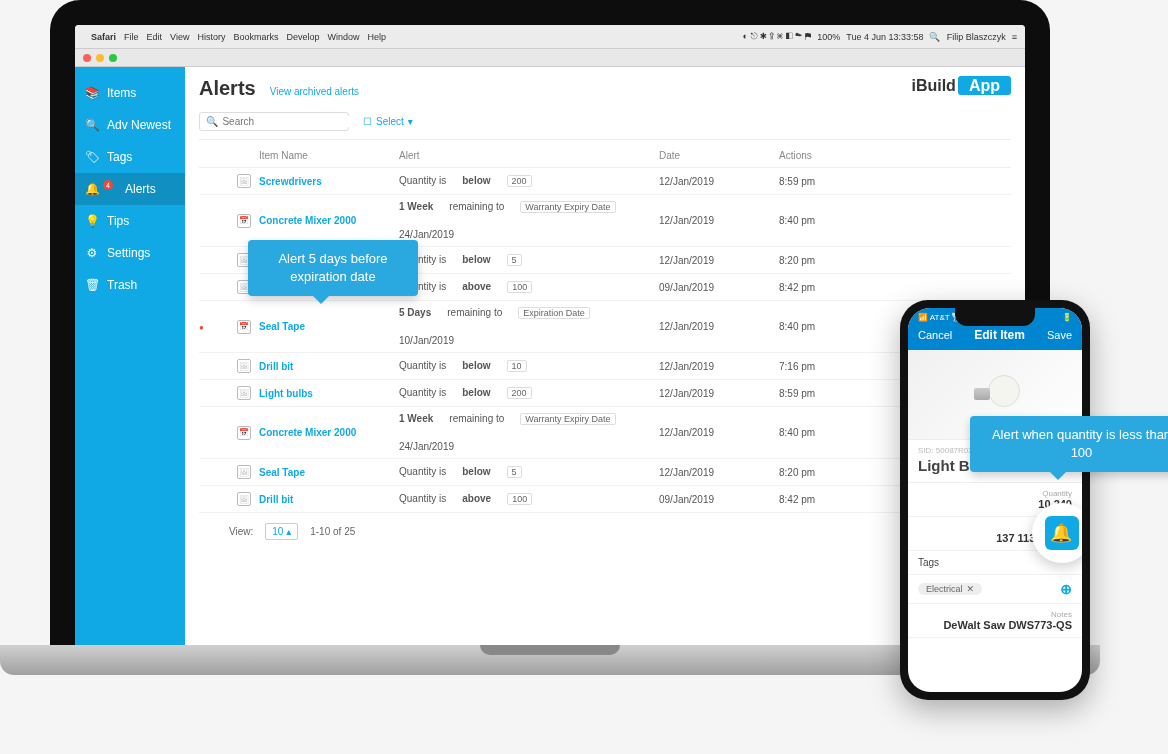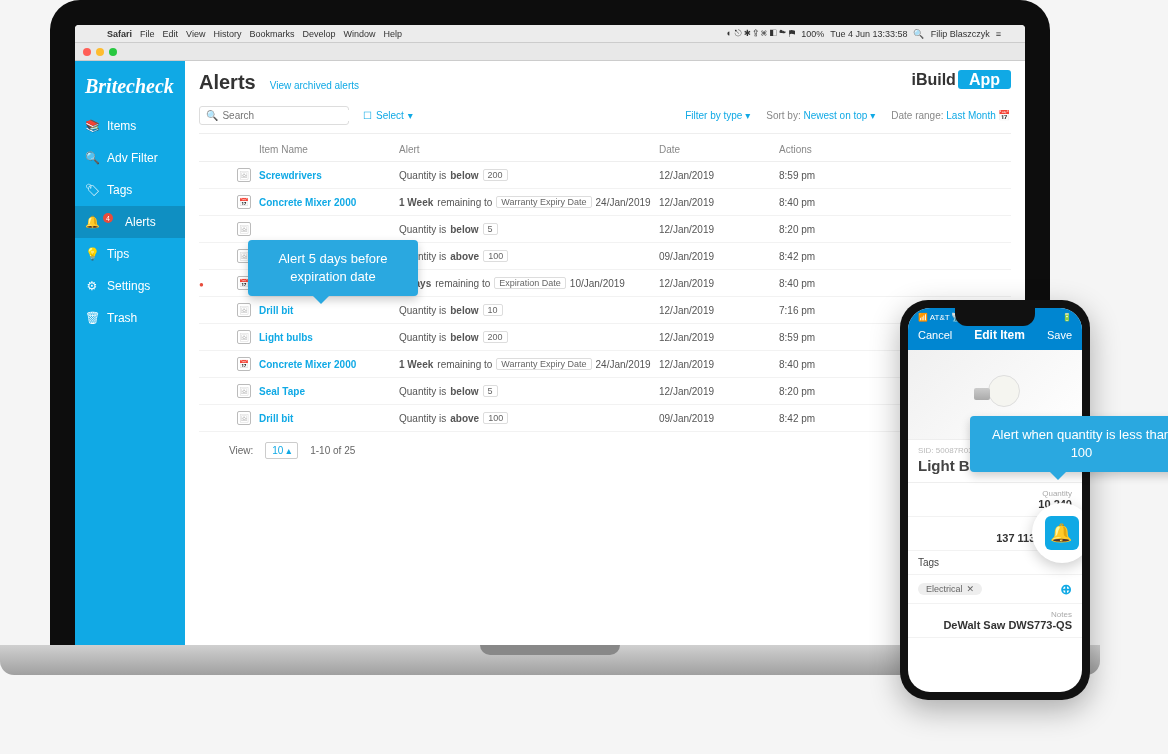--- a/index.html
+++ b/index.html
@@ -6,21 +6,21 @@
 body { background: #f5f5f5; width: 1168px; height: 754px; position: relative; overflow: hidden; }
 
 
 .laptop { position: absolute; left: 0; top: 0; width: 1100px; }
 .laptop-screen { background: #0d0d0d; border-radius: 30px 30px 0 0; padding: 25px 25px 0 25px; margin: 0 50px; }
 .laptop-inner { background: #fff; border-radius: 4px 4px 0 0; overflow: hidden; height: 620px; }
 .laptop-base { height: 30px; background: linear-gradient(#d0d0d0, #a0a0a0); border-radius: 0 0 14px 14px; position: relative; }
 .laptop-notch { position: absolute; left: 50%; top: 0; transform: translateX(-50%); width: 140px; height: 10px; background: #888; border-radius: 0 0 10px 10px; }
 
 
-.mac-menubar { height: 18px; background: #ececec; display: flex; align-items: center; padding: 0 24px; font-size: 9px; color: #333; border-bottom: 1px solid #ccc; gap: 8px; }
+.mac-menubar { height: 24px; background: #ececec; display: flex; align-items: center; padding: 0 8px; font-size: 9px; color: #333; border-bottom: 1px solid #ccc; gap: 8px; }
 .mac-menubar .apple { font-size: 10px; }
 .mac-menubar .right { margin-left: auto; display: flex; gap: 6px; align-items: center; }
 .mac-menubar .right span { font-size: 9px; }
 
 .browser-toolbar { height: 18px; background: #e8e8e8; display: flex; align-items: center; padding: 0 8px; border-bottom: 1px solid #ccc; }
 .traffic-lights { display: flex; gap: 5px; }
 .tl { width: 8px; height: 8px; border-radius: 50%; }
 .tl.r { background: #ff5f57; }
 .tl.y { background: #febc2e; }
 .tl.g { background: #28c840; }
@@ -50,21 +50,21 @@
 .tool-right .k { color: #888; }
 .tool-right .v { color: #10a9e5; }
 
 
 .tbl { width: 100%; font-size: 10px; margin-top: 4px;}
 .tbl-header { display: grid; grid-template-columns: 30px 30px 140px 260px 120px 80px; color: #888; padding: 6px 0; border-bottom: 1px solid #eee;}
 .tbl-row { display: grid; grid-template-columns: 30px 30px 140px 260px 120px 80px; align-items: center; padding: 6px 0; border-bottom: 1px solid #f2f2f2; color: #555;}
 .tbl-row .name { color: #10a9e5; font-weight: 600; cursor: pointer;}
 .tbl-row .celico { width:14px; height:14px; border:1px solid #bbb; border-radius:2px; display:flex;align-items:center; justify-content:center; color:#bbb; font-size:8px; margin:auto;}
 .tbl-row.alert .dotcol::before { content:"●"; color:#e74c3c; font-size:8px;}
-.desc-cell { display:flex; gap:4px; align-items:center; flex-wrap:wrap;}
+.desc-cell { display:flex; gap:16px; flex-wrap:wrap;}
 .pill { border:1px solid #ddd; border-radius:2px; padding:0 4px; font-size:9px; color:#666;}
 
 .pagination { display:flex; align-items:center; gap:12px; font-size:10px; color:#666; margin-top:10px; padding-left: 30px;}
 .pg-select { border:1px solid #ccc; padding:2px 6px; border-radius:2px; color:#10a9e5; }
 .pg-goto { margin-left:auto; display:flex; gap:6px; align-items:center;}
 
 
 .callout { position: absolute; background: #2aa8e0; color: #fff; padding: 10px 16px; border-radius: 4px; font-size: 13px; line-height: 1.4; box-shadow: 0 4px 10px rgba(0,0,0,.2); z-index: 50; text-align:center;}
 .callout.c1 { left: 248px; top: 240px; width: 170px;}
 .callout.c1::after { content:""; position:absolute; bottom:-8px; left:65px; border:8px solid transparent; border-top-color:#2aa8e0; border-bottom:none;}
@@ -120,31 +120,30 @@
       <div class="browser-toolbar">
         <div class="traffic-lights">
           <div class="tl r"></div>
           <div class="tl y"></div>
           <div class="tl g"></div>
         </div>
       </div>
 
       <div class="app">
         <div class="sidebar">
-          <div class="brand">Britecheck</div>
           <div id="nav">
               <div class="nav-item ">
      <span class="icon">📚</span>
 
      <span>Items</span>
    </div>
               <div class="nav-item ">
      <span class="icon">🔍</span>
 
-     <span>Adv Filter</span>
+     <span>Adv Newest</span>
    </div>
               <div class="nav-item ">
      <span class="icon">🏷</span>
 
      <span>Tags</span>
    </div>
               <div class="nav-item active">
      <span class="icon">🔔</span>
      <span class="badge-dot">4</span>
      <span>Alerts</span>
@@ -180,25 +179,20 @@
           <div class="toolbar">
             <div class="search-box">
               <span>🔍</span>
               <input placeholder="Search" style="">
             </div>
             <div class="select-ctrl">
               <span>☐</span>
               <span>Select</span>
               <span>▾</span>
             </div>
-            <div class="tool-right">
-              <span><span class="v">Filter by type</span> <span class="v">▾</span></span>
-              <span><span class="k">Sort by:</span> <span class="v">Newest on top ▾</span></span>
-              <span><span class="k">Date range:</span> <span class="v">Last Month</span> <span>📅</span></span>
-            </div>
           </div>
 
           <div class="tbl">
             <div class="tbl-header">
               <div></div>
                 <div></div>
               <div>Item Name</div>
               <div>Alert</div>
               <div>Date</div>
               <div>Actions</div>

